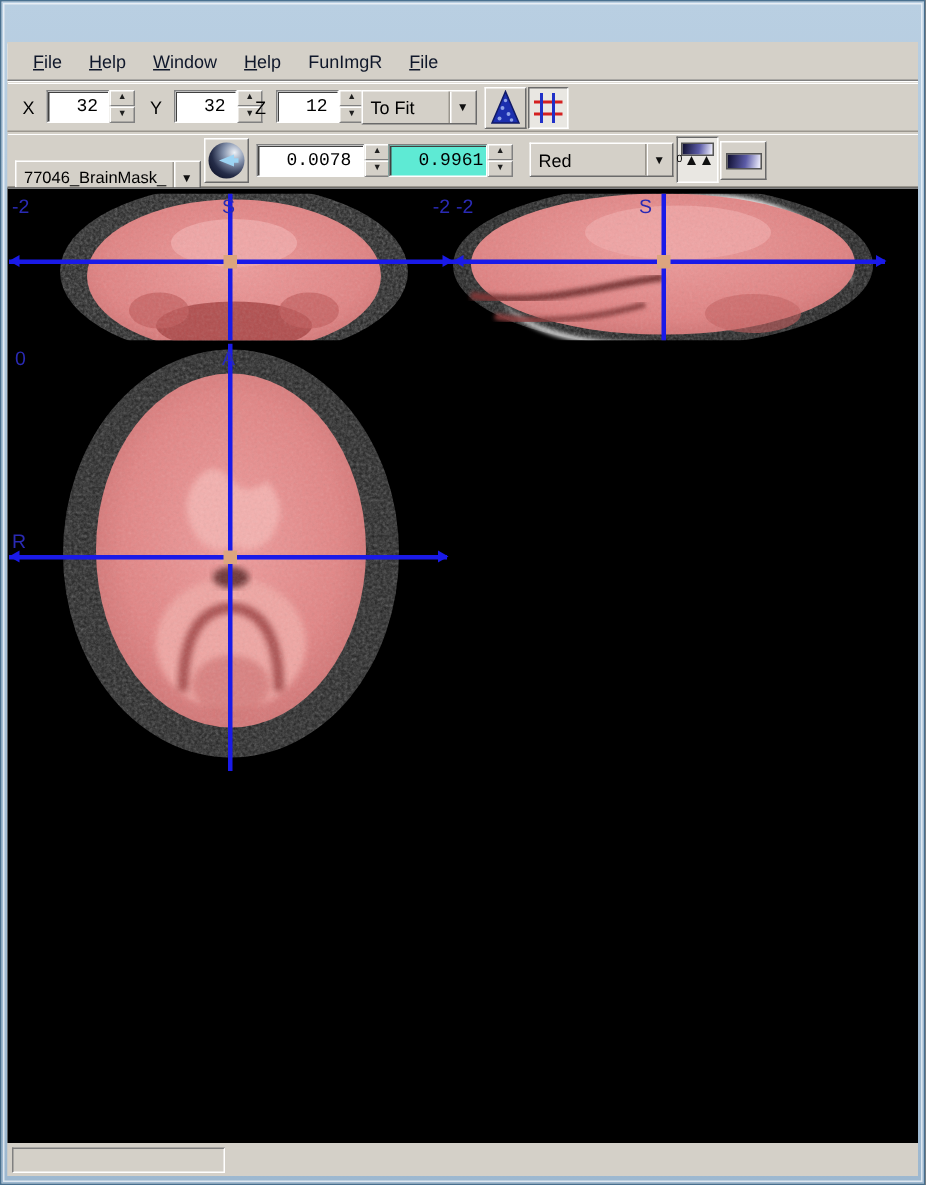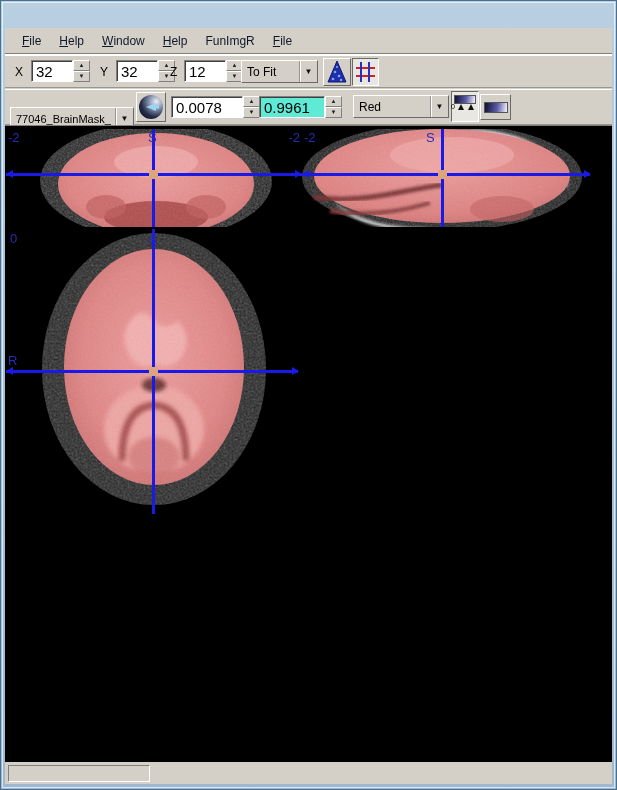--- a/index.html
+++ b/index.html
@@ -52,22 +52,22 @@
 
   
   .toolbar { position:absolute; left:0; right:0; background:#d4d0c8; border-bottom:1px solid #9a968e;
     box-shadow:inset 0 1px 0 #ffffff; }
   .tb1 { top:27px; height:33px; }
   .tb2 { top:61px; height:36px; }
 
   .tlabel { position:absolute; font-size:12px; color:#000; top:10px; }
 
   .spin { position:absolute; display:flex; height:22px; top:5px; }
-  .spin input { width:42px; height:22px; border:none; background:#fff; font-family:Liberation Sans, sans-serif;
-    font-size:15px; padding-left:4px; outline:none;
+  .spin input { width:42px; height:22px; border:none; background:#fff; font-family:Liberation Mono, monospace;
+    font-size:12px; padding-left:19px; outline:none;
     border-top:1px solid #808080; border-left:1px solid #808080; border-bottom:1px solid #fff; border-right:1px solid #fff;
     box-shadow:inset 1px 1px 0 #404040; }
   .spin input.selected { background:#5eead4; }
   .spin-btns { display:flex; flex-direction:column; width:17px; height:22px; }
   .spin-b { flex:1; background:#d4d0c8; border:1px solid; border-color:#fff #808080 #808080 #fff;
     font-size:6px; line-height:8px; text-align:center; color:#202020; cursor:default; user-select:none; }
 
   .combo { position:absolute; top:5px; height:23px; background:#d4d0c8;
     border:1px solid; border-color:#fff #6a6a6a #6a6a6a #fff; display:flex; align-items:center; }
   .combo .cv { font-size:11px; padding-left:5px; flex:1; white-space:nowrap; overflow:hidden; }

